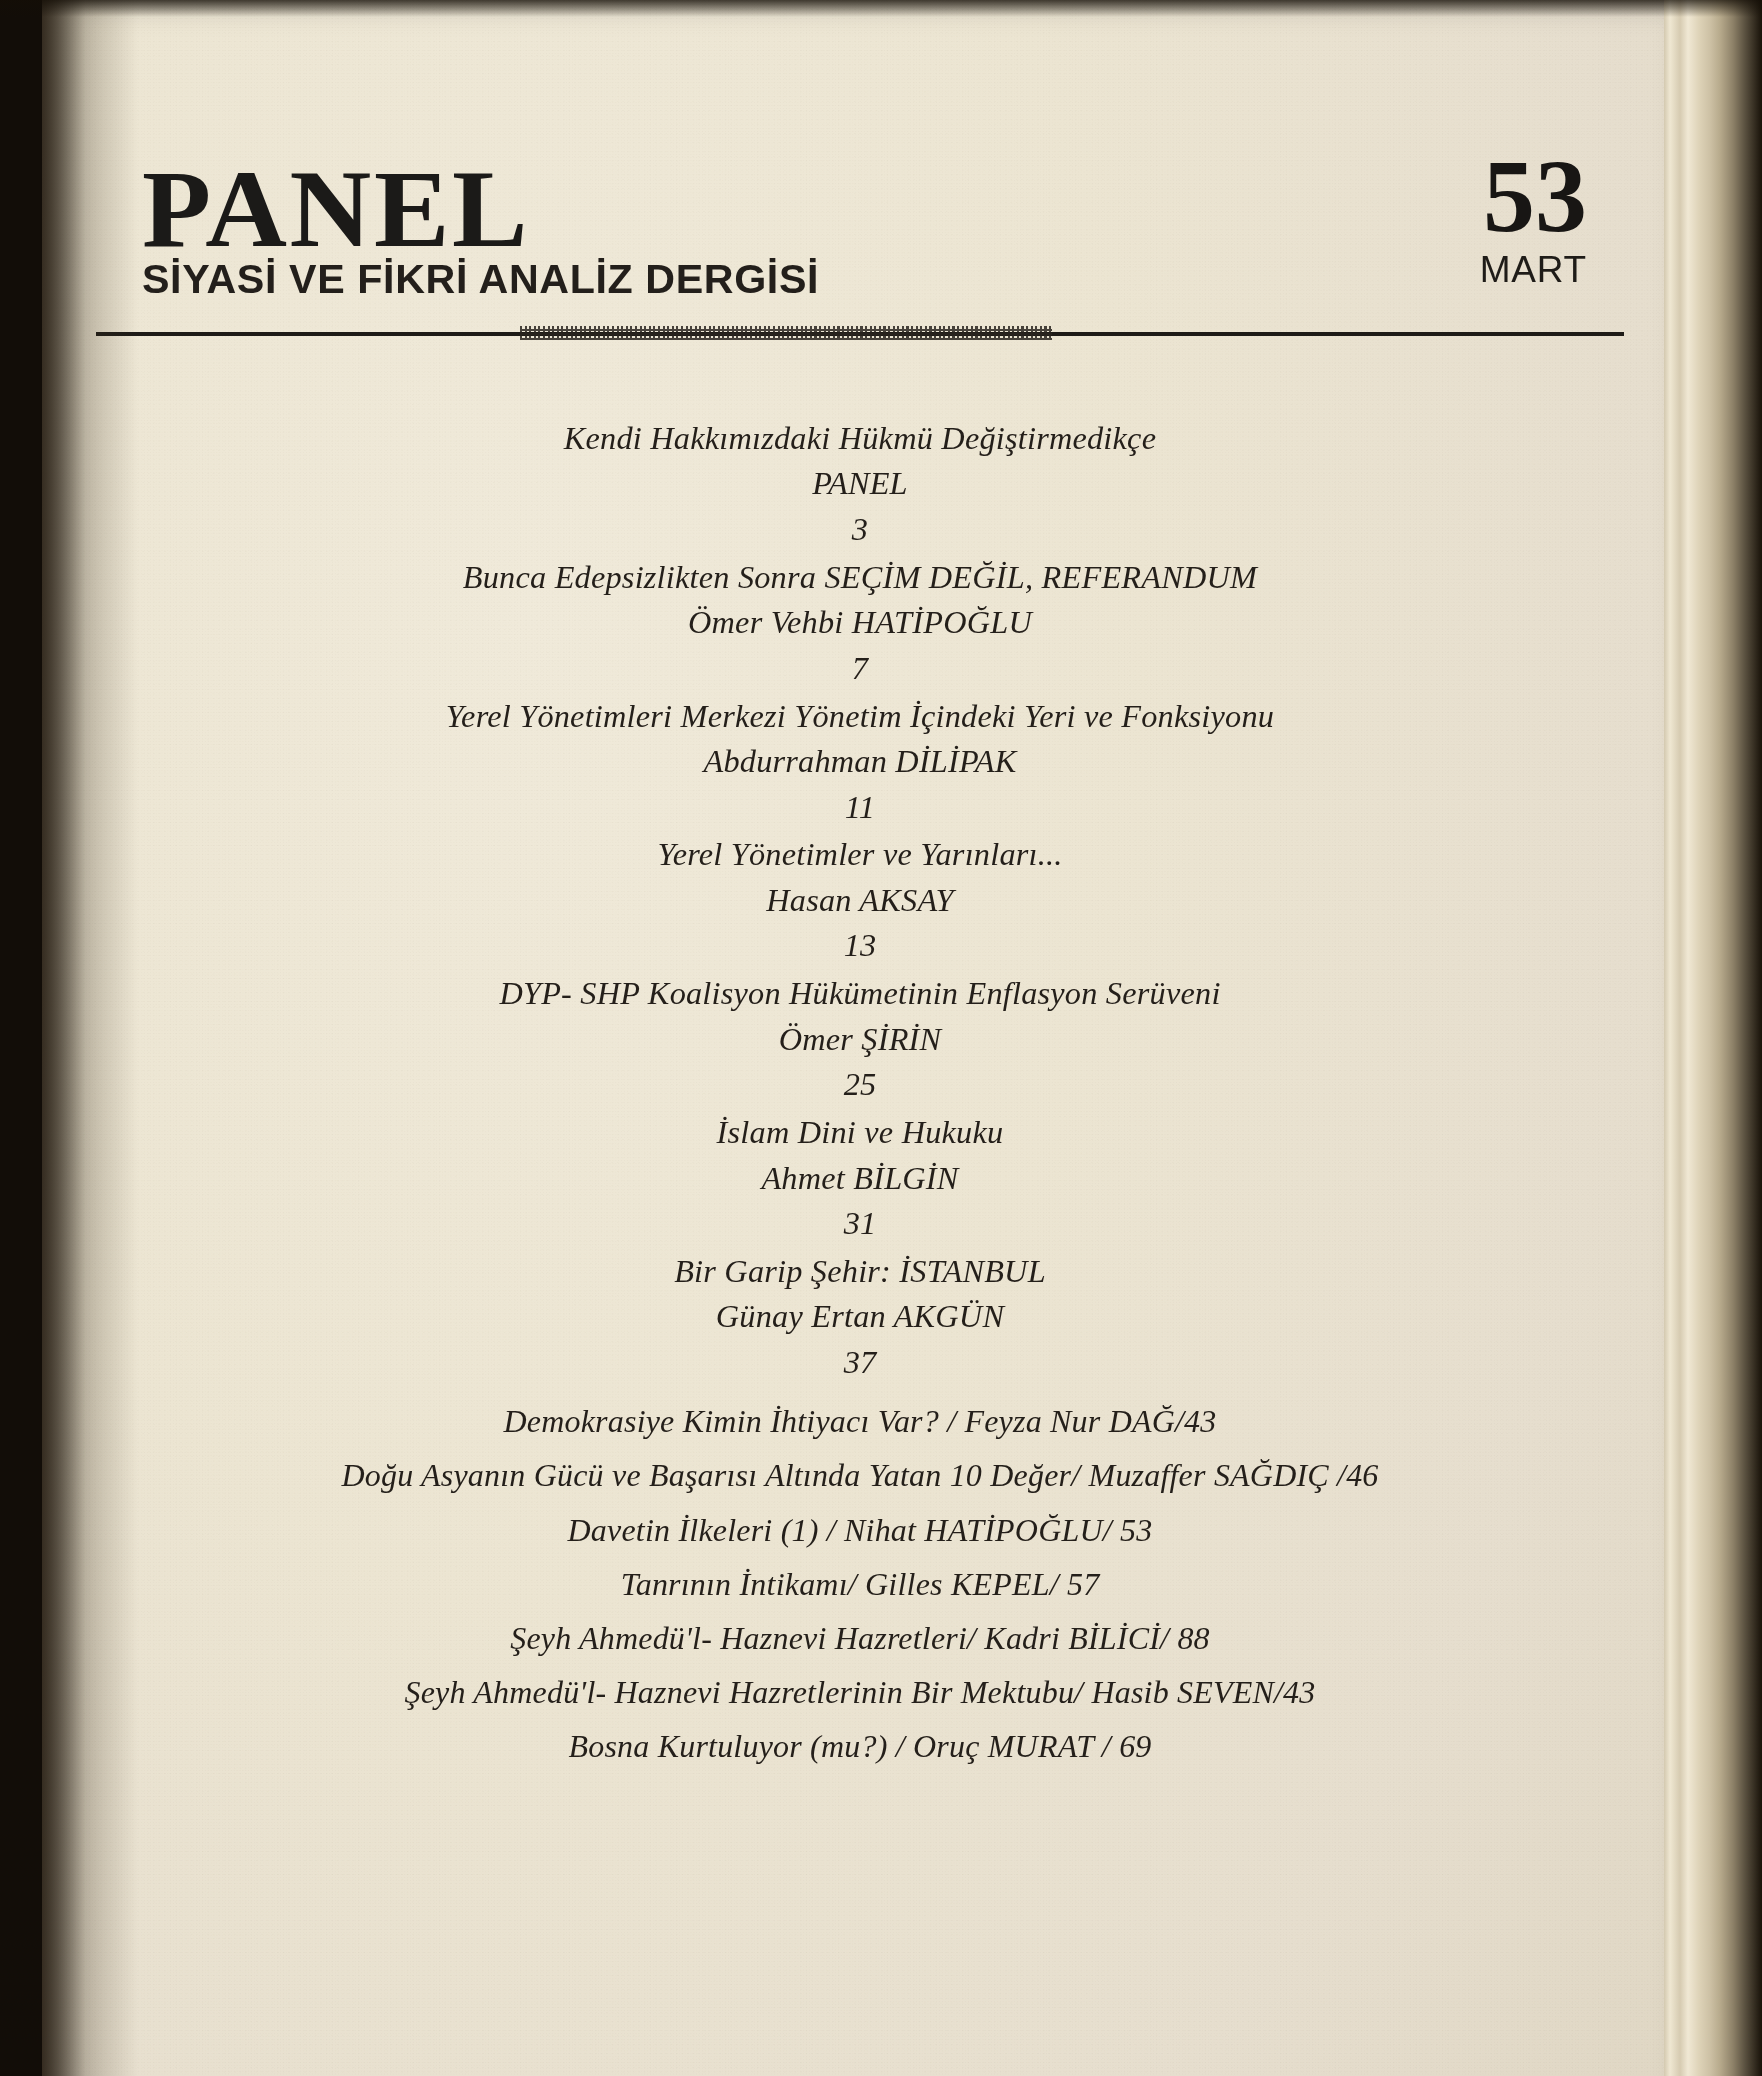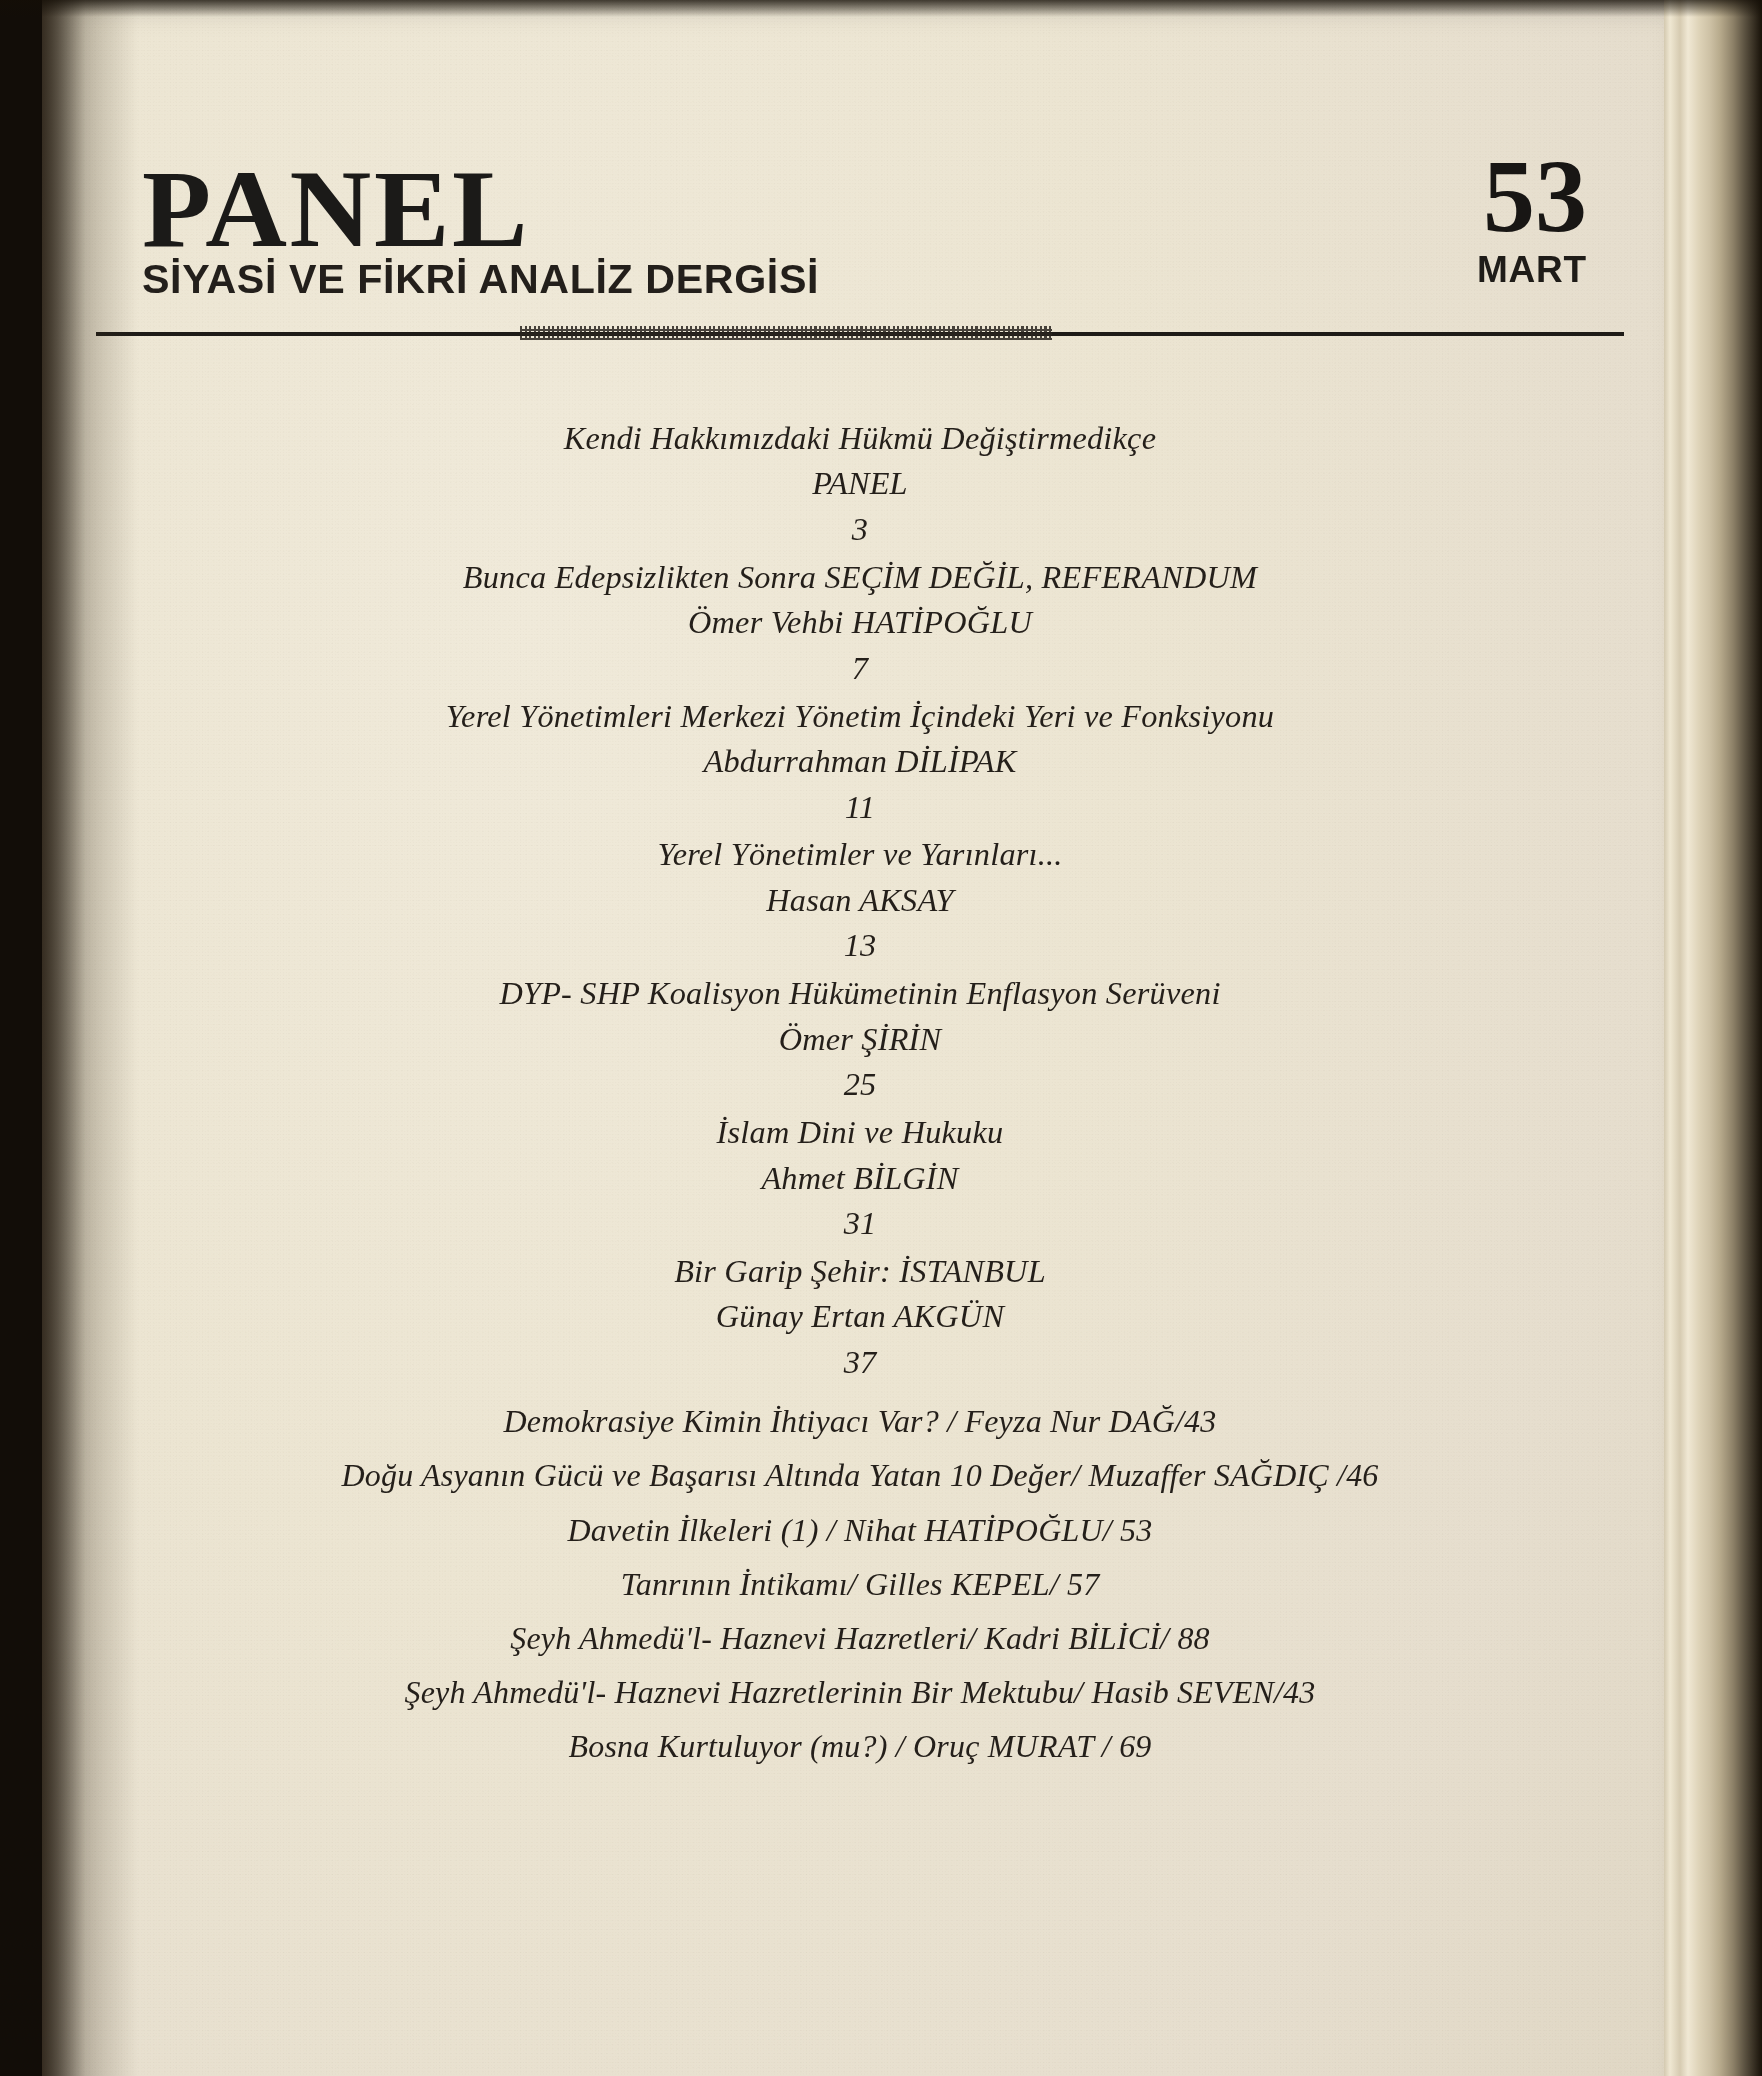--- a/index.html
+++ b/index.html
@@ -120,21 +120,21 @@
   }
   .issue-number {
     font-family: "Liberation Serif", serif;
     font-weight: bold;
     font-size: 104px;
     line-height: 0.95;
     color: #181614;
   }
   .issue-month {
     font-family: "Liberation Sans", sans-serif;
-    font-weight: bold;
+    font-weight: normal;
     font-size: 37px;
     letter-spacing: 0.8px;
     color: #1f1c18;
     margin-top: 3.3px;
   }
 
   .rule {
     position: absolute;
     left: 0;
     right: 0;

